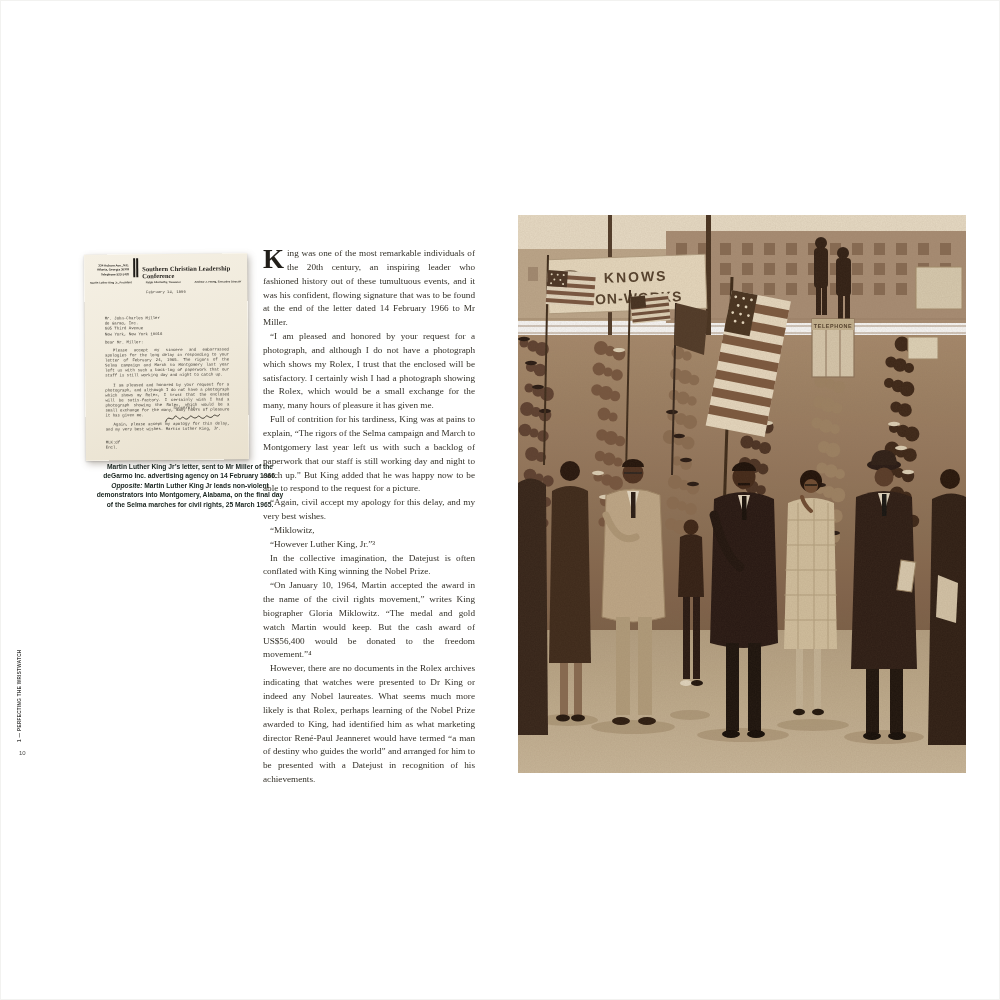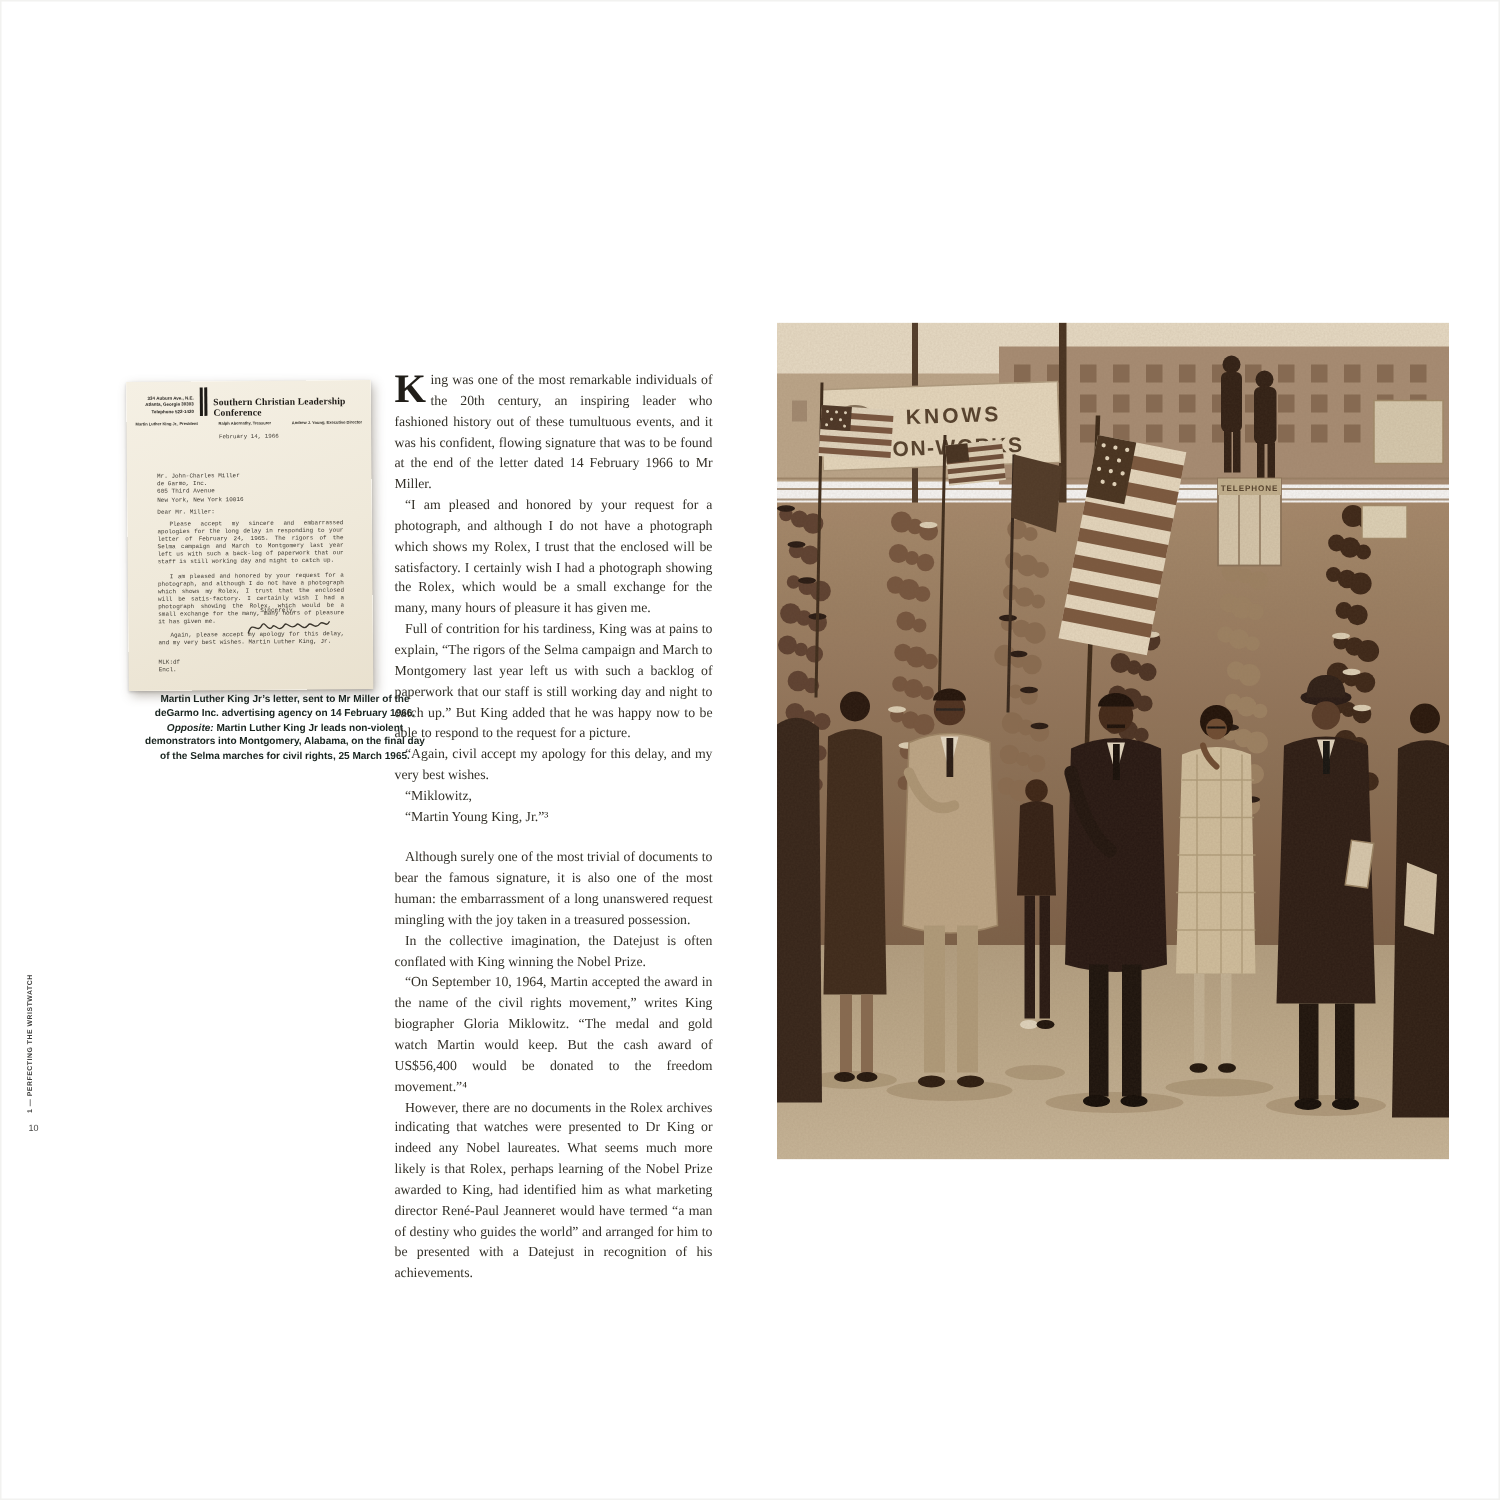--- a/index.html
+++ b/index.html
@@ -108,24 +108,23 @@
   </div>
 
   <div class="caption"><span>Martin Luther King Jr’s letter, sent to Mr Miller of the deGarmo Inc. advertising agency on 14 February 1966. </span><span class="it">Opposite: </span><span>Martin Luther King Jr leads non-violent demonstrators into Montgomery, Alabama, on the final day of the Selma marches for civil rights, 25 March 1965.</span></div>
 
   <div class="article">
       <p class="first"><span class="dropcap">K</span>ing was one of the most remarkable individuals of the 20th century, an inspiring leader who fashioned history out of these tumultuous events, and it was his confident, flowing signature that was to be found at the end of the letter dated 14 February 1966 to Mr Miller.</p>
       <p>“I am pleased and honored by your request for a photograph, and although I do not have a photograph which shows my Rolex, I trust that the enclosed will be satisfactory. I certainly wish I had a photograph showing the Rolex, which would be a small exchange for the many, many hours of pleasure it has given me.</p>
       <p>Full of contrition for his tardiness, King was at pains to explain, “The rigors of the Selma campaign and March to Montgomery last year left us with such a backlog of paperwork that our staff is still working day and night to catch up.” But King added that he was happy now to be able to respond to the request for a picture.</p>
       <p>“Again, civil accept my apology for this delay, and my very best wishes.</p>
       <p>“Miklowitz,</p>
-      <p>“Martin Young King, Jr.”³</p>
-      <p class="gap">Although surely one of the most trivial of documents to bear the famous signature, it is also one of the most human: the embarrassment of a long unanswered request mingling with the joy taken in a treasured possession.</p>
+      <p>“However Luther King, Jr.”³</p>
       <p>In the collective imagination, the Datejust is often conflated with King winning the Nobel Prize.</p>
-      <p>“On September 10, 1964, Martin accepted the award in the name of the civil rights movement,” writes King biographer Gloria Miklowitz. “The medal and gold watch Martin would keep. But the cash award of US$56,400 would be donated to the freedom movement.”⁴</p>
+      <p>“On January 10, 1964, Martin accepted the award in the name of the civil rights movement,” writes King biographer Gloria Miklowitz. “The medal and gold watch Martin would keep. But the cash award of US$56,400 would be donated to the freedom movement.”⁴</p>
       <p>However, there are no documents in the Rolex archives indicating that watches were presented to Dr King or indeed any Nobel laureates. What seems much more likely is that Rolex, perhaps learning of the Nobel Prize awarded to King, had identified him as what marketing director René-Paul Jeanneret would have termed “a man of destiny who guides the world” and arranged for him to be presented with a Datejust in recognition of his achievements.</p>
     </div>
 
   <div class="photo">
     <svg width="448" height="558" viewBox="0 0 448 558" xmlns="http://www.w3.org/2000/svg">
       <defs>
         <linearGradient id="crowdGrad" x1="0" y1="0" x2="0" y2="1">
           <stop offset="0" stop-color="#a98c6e"></stop>
             <stop offset="1" stop-color="#7c5f47"></stop>
         </linearGradient>

